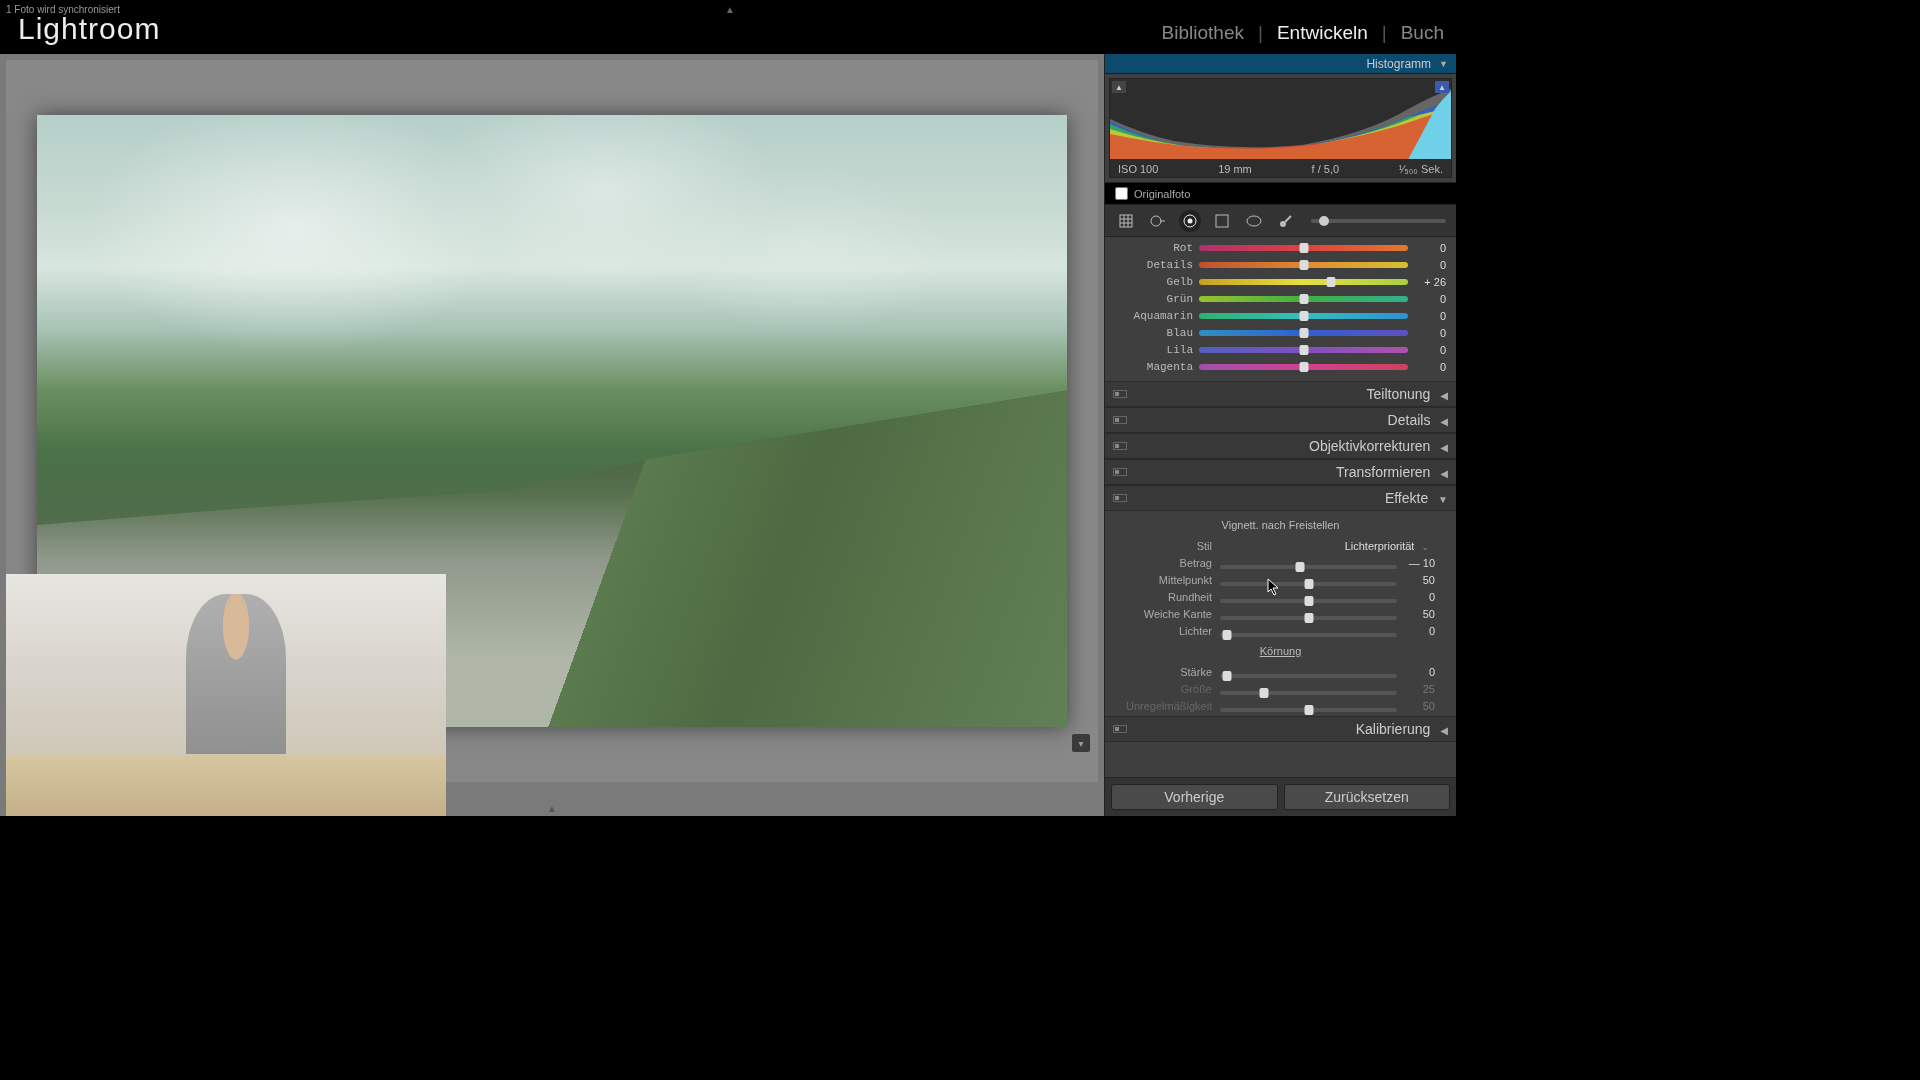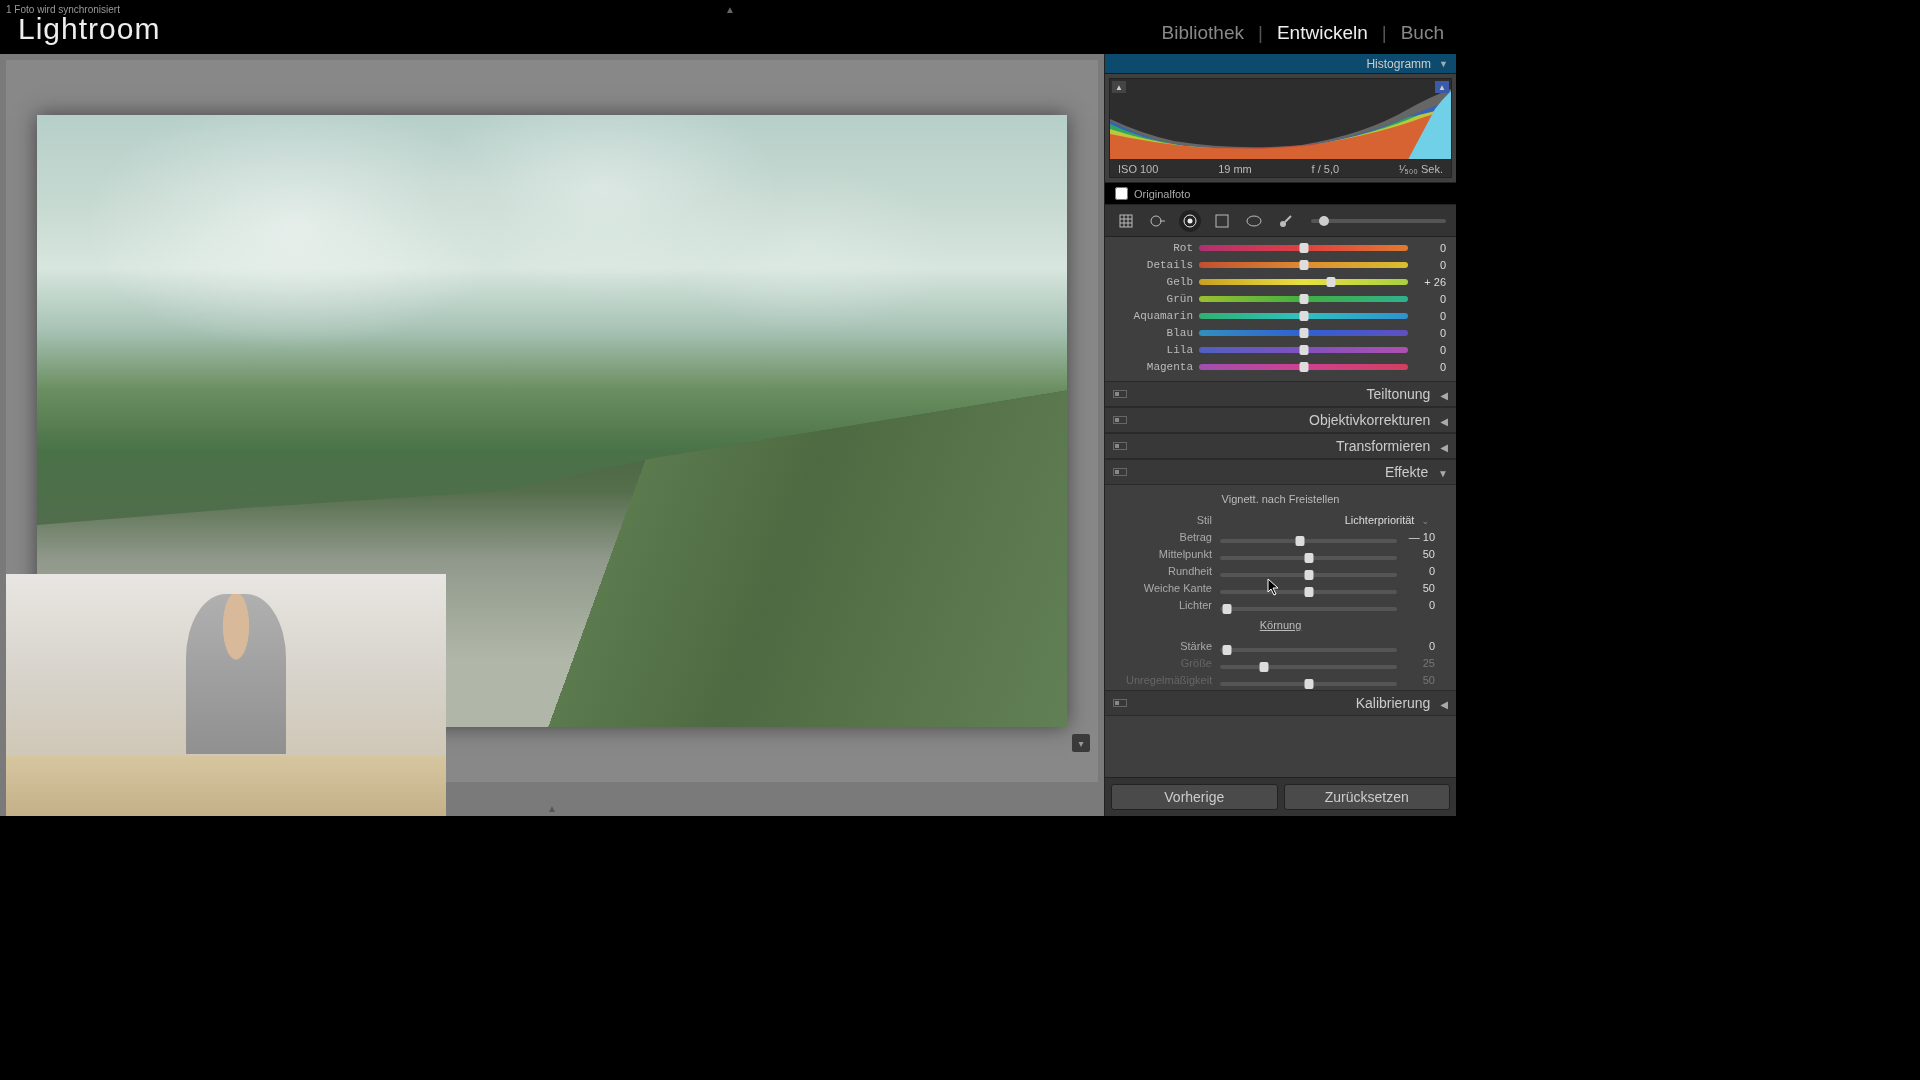--- a/index.html
+++ b/index.html
@@ -444,20 +444,27 @@
           <div class="section-bar">
     <span class="switch"></span>
     <span style="flex:1;text-align:right;">
       <span>Teiltonung</span>
       <span class="arr">◀</span>
     </span>
           </div>
           <div class="section-bar">
     <span class="switch"></span>
     <span style="flex:1;text-align:right;">
+      <span>Details</span>
+      <span class="arr">◀</span>
+    </span>
+          </div>
+          <div class="section-bar">
+    <span class="switch"></span>
+    <span style="flex:1;text-align:right;">
       <span>Objektivkorrekturen</span>
       <span class="arr">◀</span>
     </span>
           </div>
           <div class="section-bar">
     <span class="switch"></span>
     <span style="flex:1;text-align:right;">
       <span>Transformieren</span>
       <span class="arr">◀</span>
     </span>

